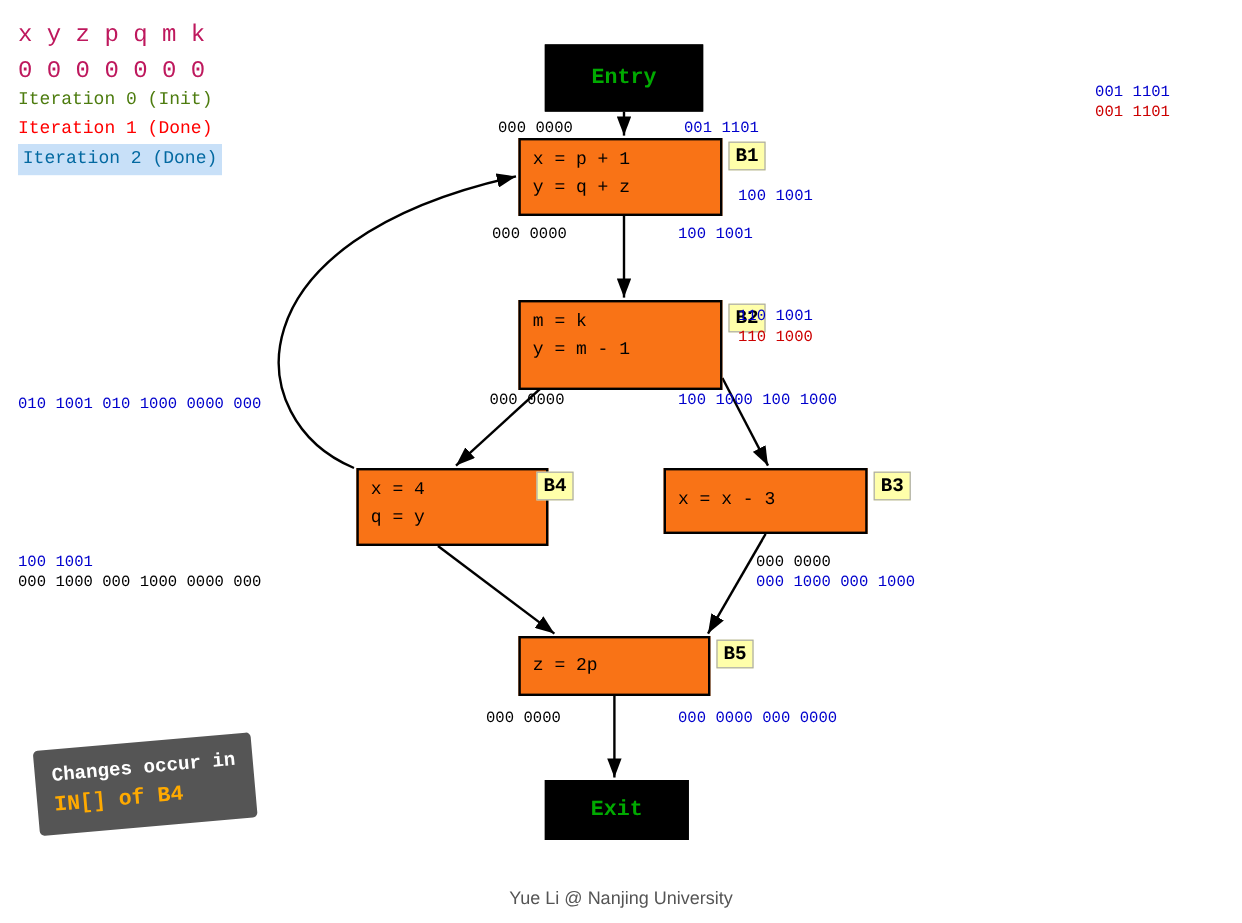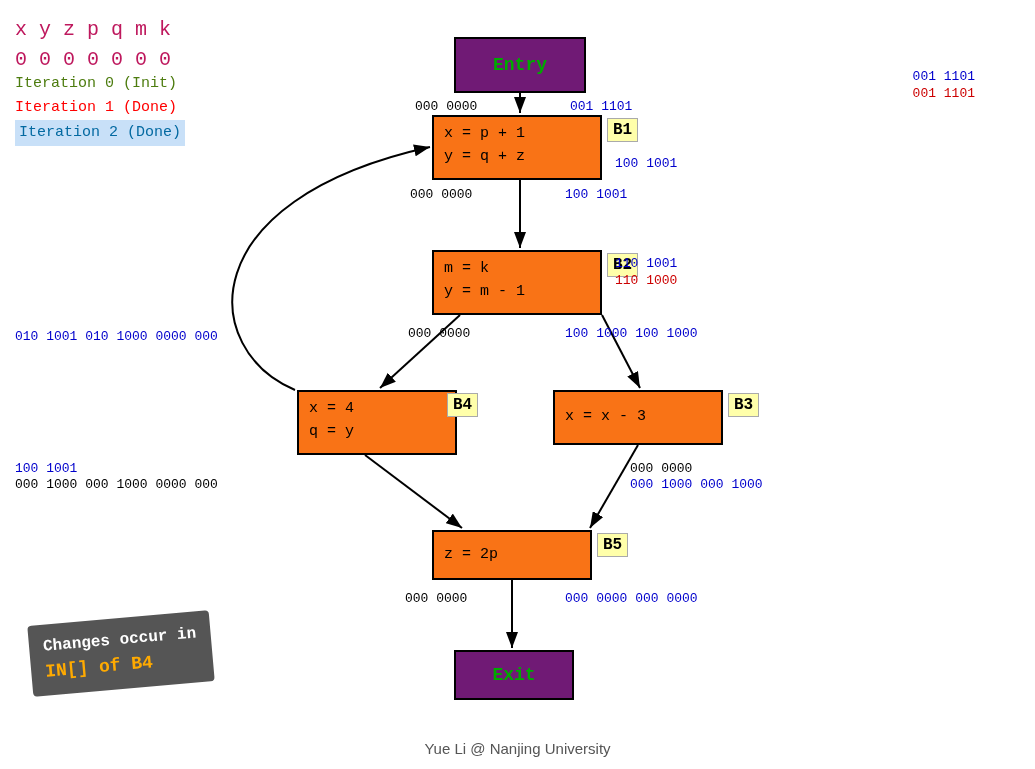--- a/index.html
+++ b/index.html
@@ -53,21 +53,21 @@
       font-size: 16px;
       font-weight: bold;
       color: black;
       padding: 2px 5px;
     }
 
     
     .node-entry-exit {
       position: absolute;
       border: 2px solid black;
-      background: #701a75;
+      background: #000000;
       font-size: 18px;
       font-weight: bold;
       color: #00aa00;
       padding: 4px 18px;
       text-align: center;
     }
 
     
     .annot {
       position: absolute;
@@ -160,21 +160,21 @@
 <div class="node-entry-exit" style="left:454px; top:37px; width:132px; height:56px; display:flex; align-items:center; justify-content:center;">
   <span>Entry</span>
 </div>
 
 <div class="node" style="left:432px; top:115px; width:170px; height:65px;">
   <div>x = p + 1</div>
   <div>y = q + z</div>
 </div>
 <div class="node-label" style="left:607px; top:118px;">B1</div>
 
-<div class="node" style="left:432px; top:250px; width:170px; height:65px;">
+<div class="node" style="left:432px; top:250px; width:170px; height:75px;">
   <div>m = k</div>
   <div>y = m - 1</div>
 </div>
 <div class="node-label" style="left:607px; top:253px;">B2</div>
 
 <div class="node" style="left:553px; top:390px; width:170px; height:55px; display:flex; align-items:center;">
   <div>x = x - 3</div>
 </div>
 <div class="node-label" style="left:728px; top:393px;">B3</div>
 

